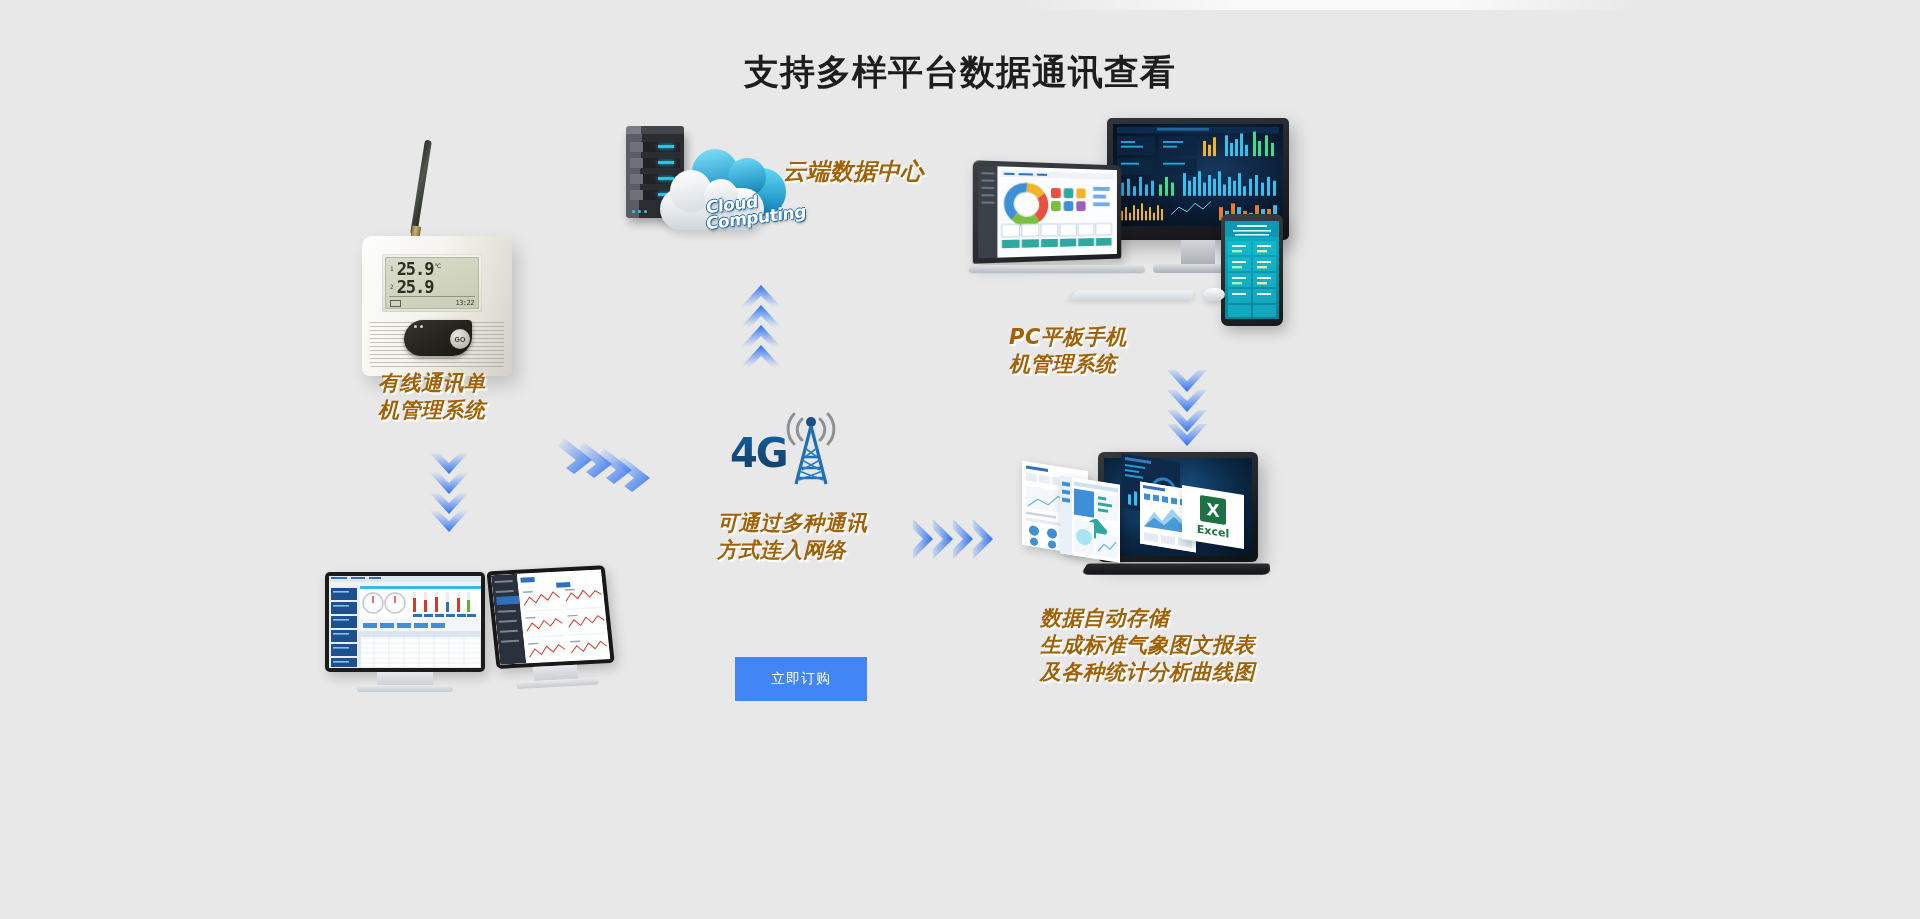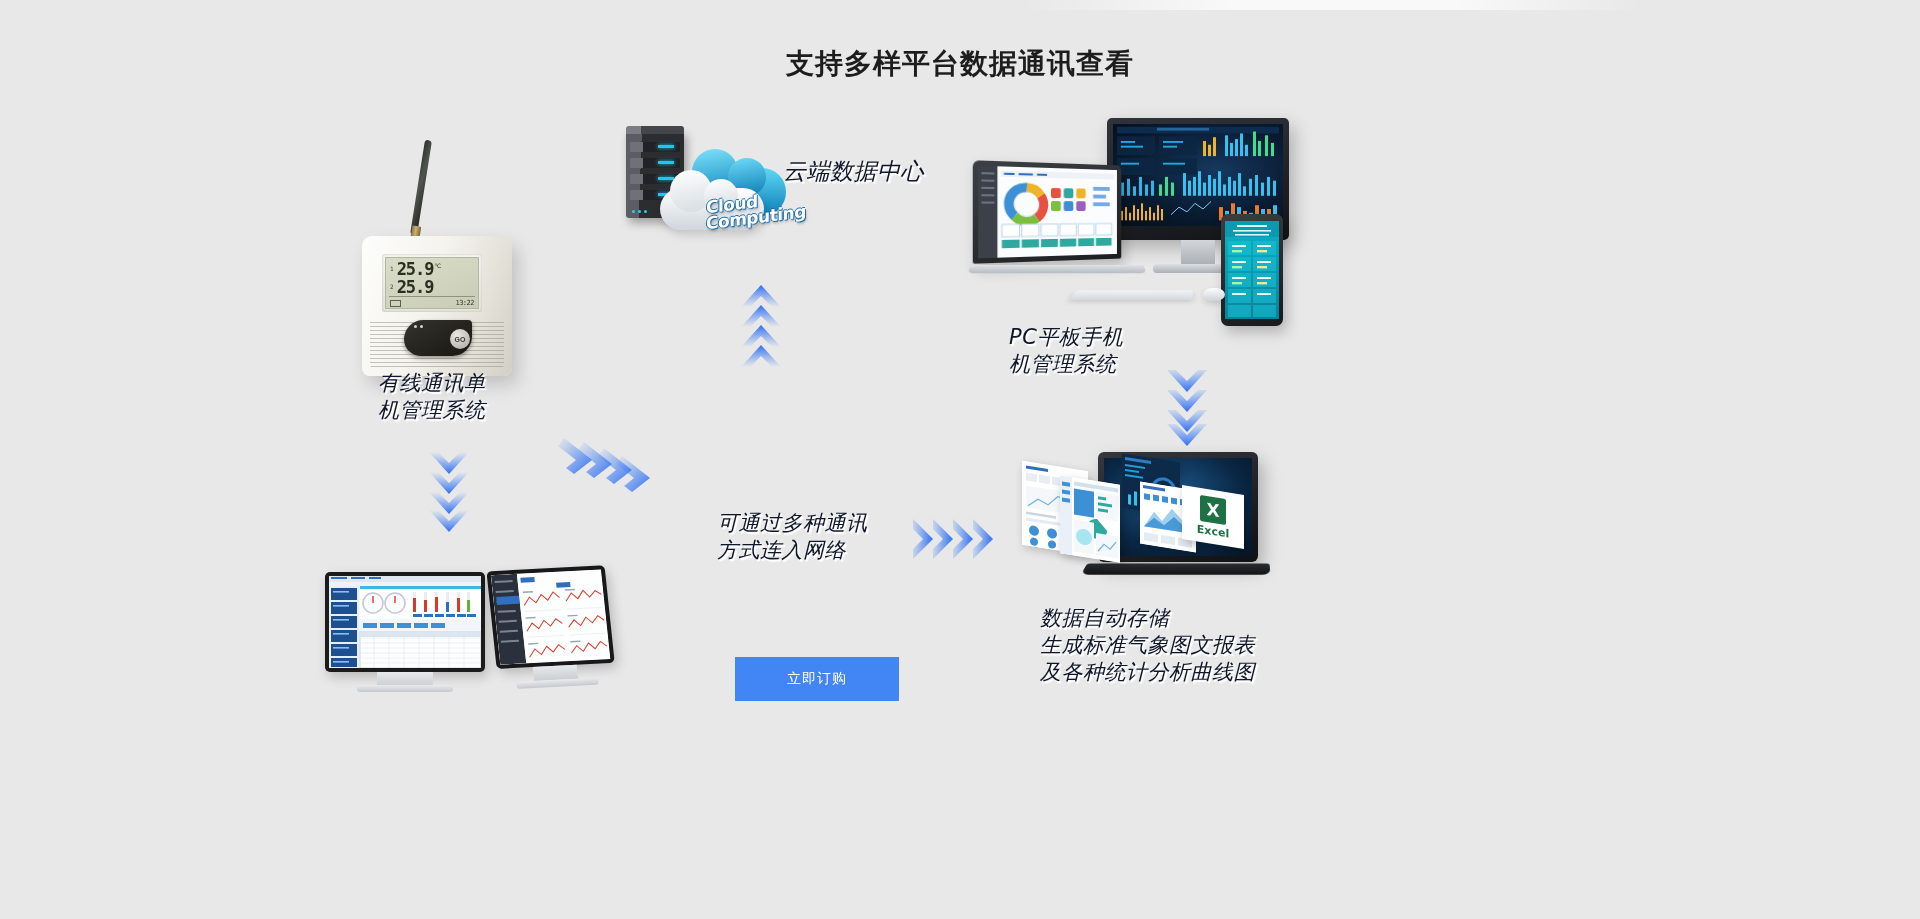--- a/index.html
+++ b/index.html
@@ -11,39 +11,39 @@
     overflow:hidden;position:relative;
   }
   .stage{position:absolute;inset:0;background:#e8e8e8;}
 
   
   .top-strip{position:absolute;top:0;left:1020px;width:620px;height:10px;
     background:linear-gradient(90deg,rgba(255,255,255,0) 0%,rgba(255,255,255,.75) 35%,rgba(255,255,255,.75) 70%,rgba(255,255,255,0) 100%);}
 
   .page-title{
     position:absolute;left:0;right:0;top:26px;text-align:center;
-    font-size:28px;font-weight:bold;color:#1d1d1d;letter-spacing:1px;
+    font-size:35px;font-weight:bold;color:#1d1d1d;letter-spacing:1px;
     font-family:"DejaVu Sans","Liberation Sans",sans-serif;
   }
 
   
   .caption{
     position:absolute;
-    color:#0f172a;
-    font-weight:normal;font-style:italic;
+    color:#a16207;
+    font-weight:bold;font-style:italic;
     font-size:21px;line-height:27px;
     letter-spacing:.5px;
     text-shadow:1.5px 1.5px 0 #ffffff, 2px 2px 2px rgba(255,255,255,.9);
     font-family:"DejaVu Sans","Liberation Sans",sans-serif;
     white-space:pre-line;
   }
 
   
   .order-btn{
-    position:absolute;left:735px;top:657px;width:164px;height:44px;
+    position:absolute;left:735px;top:657px;width:132px;height:44px;
     background:#4285f4;color:#fff;border:0;cursor:pointer;
     font-size:14px;font-family:Liberation Serif, serif;
     display:flex;align-items:center;justify-content:center;letter-spacing:1px;
   }
 
   
   .sensor{position:absolute;left:362px;top:140px;width:160px;height:215px;}
   .sensor .antenna{
     position:absolute;left:48px;top:-1px;width:7px;height:96px;
     background:linear-gradient(100deg,#2c2f2c,#51554f 40%,#23251f);
@@ -284,20 +284,35 @@
     <div class="cloud-back"></div>
     <div class="cloud-front"></div>
     <div class="cc-text">
       <div>Cloud</div>
       <div>Computing</div>
     </div>
   </div>
 
   <div class="caption" style="left:783px;top:158px;font-size:23px;">云端数据中心</div>
 
+  <div class="fourg">
+    <div class="txt">4G</div>
+    <svg width="78" height="86" viewBox="0 0 78 86">
+      <g fill="none" stroke="#8e9194" stroke-width="3" stroke-linecap="round">
+        <path d="M22 44 A22 22 0 0 1 22 14"></path>
+        <path d="M30 40 A14 14 0 0 1 30 19"></path>
+        <path d="M56 44 A22 22 0 0 0 56 14"></path>
+        <path d="M48 40 A14 14 0 0 0 48 19"></path>
+      </g>
+      <circle cx="39" cy="22" r="5" fill="#1a4f86"></circle>
+      <path d="M39 26 L24 84 M39 26 L54 84" stroke="#1f6fb6" stroke-width="3.2" fill="none"></path>
+      <path d="M31 57 L47 57 M28 68 L50 68 M26 78 L52 78" stroke="#1f6fb6" stroke-width="2.4"></path>
+      <path d="M33 48 L45 57 M45 48 L33 57 M30 60 L48 70 M48 60 L30 70 M27 71 L51 80 M51 71 L27 80" stroke="#2a7fc4" stroke-width="1.6"></path>
+    </svg>
+  </div>
 
   <div class="arrow-v" style="left:740px;top:285px;">
     <svg width="42" height="85" viewBox="0 0 42 85">
       <defs>
           <linearGradient id="gu" x1="0" y1="1" x2="0" y2="0">
         <stop offset="0" stop-color="#4a86f7" stop-opacity="0"></stop>
             <stop offset="1" stop-color="#2f6ff0"></stop>
           </linearGradient>
         </defs>
       <g fill="url(#gu)">

